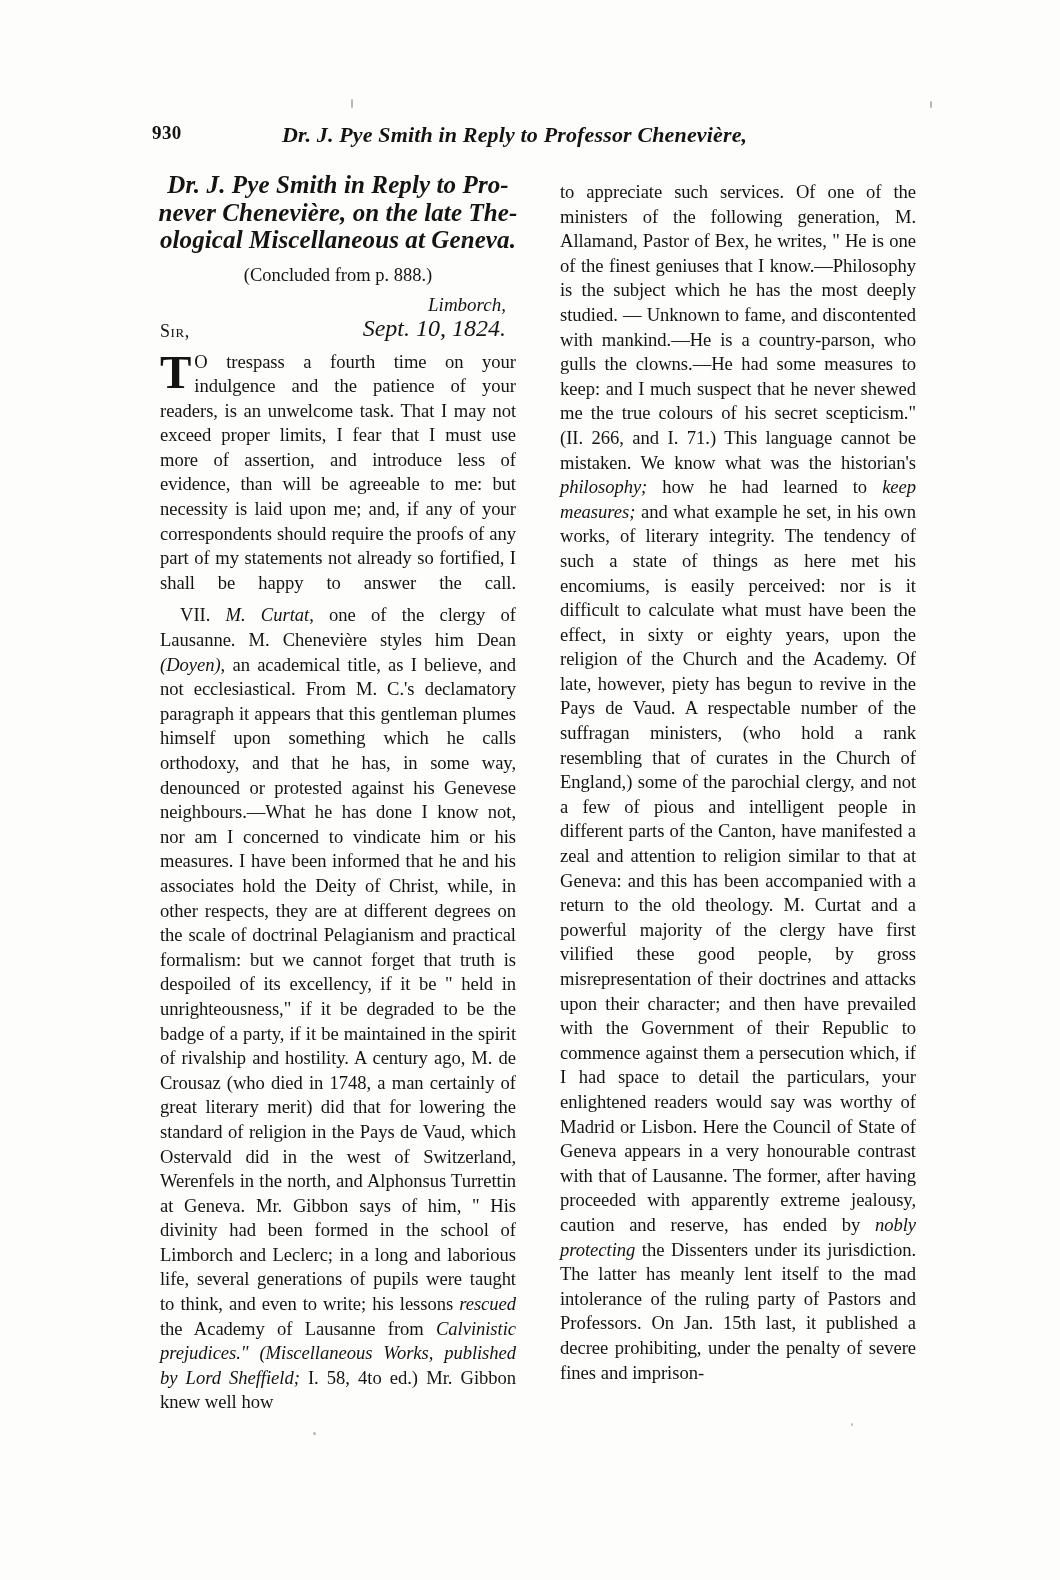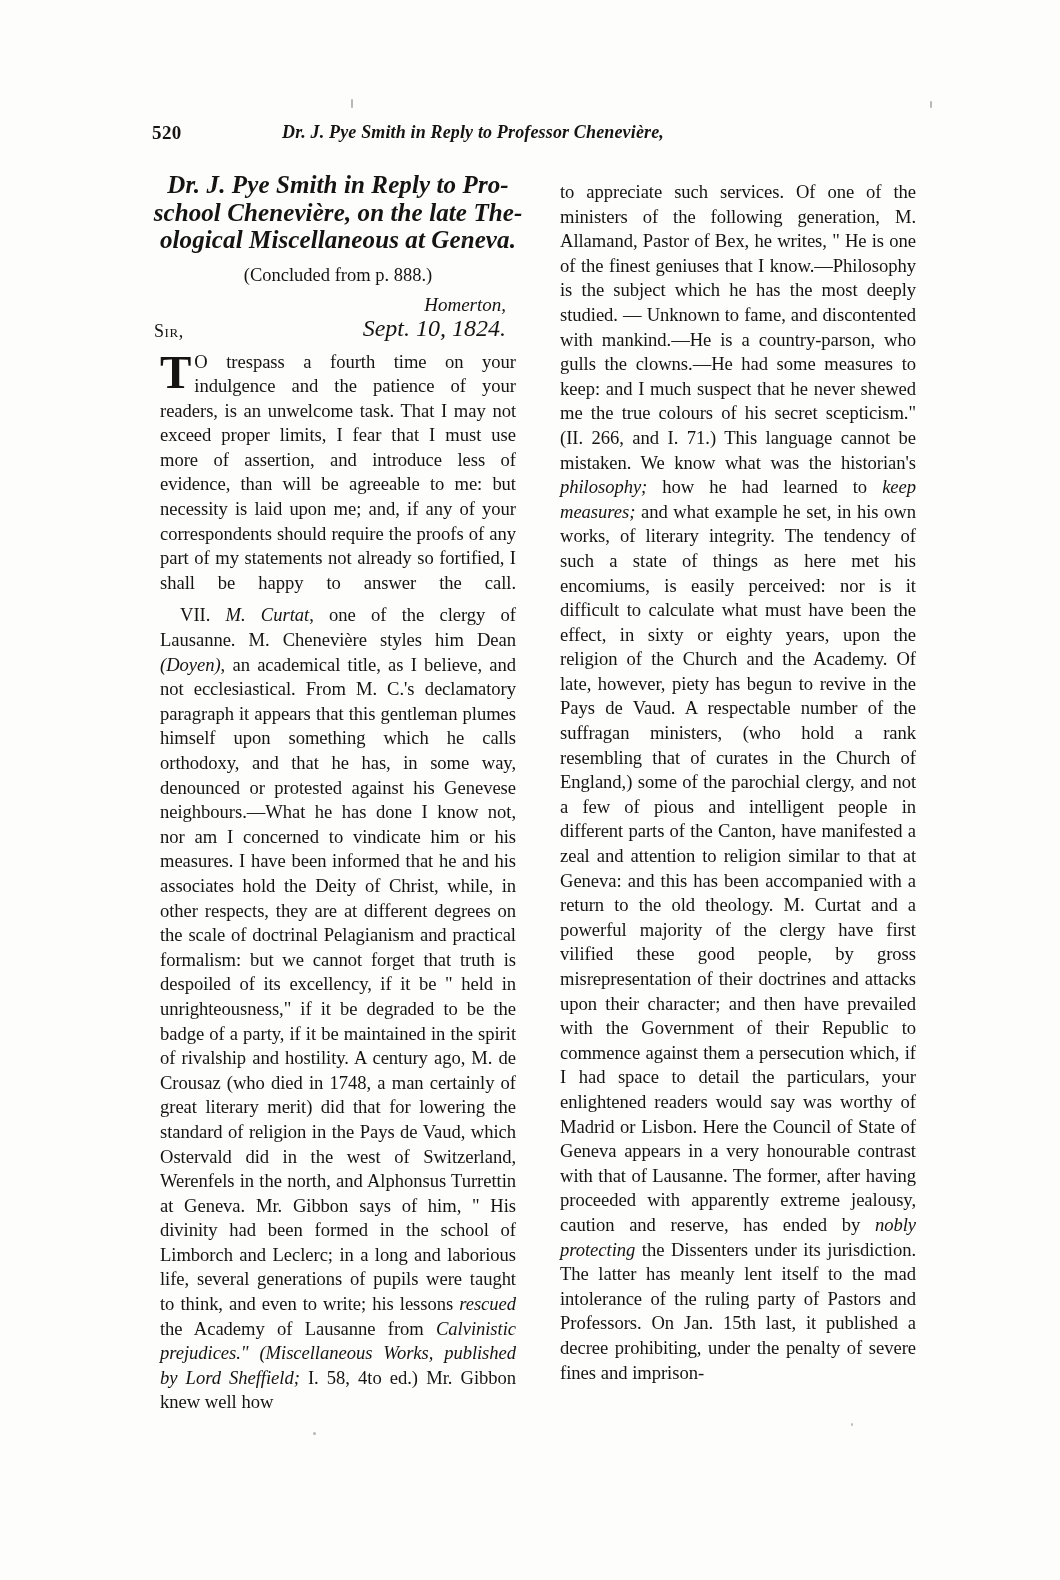--- a/index.html
+++ b/index.html
@@ -36,21 +36,21 @@
     left: 0;
     top: 0;
     font-size: 19px;
     font-weight: 600;
     letter-spacing: 0.4px;
   }
   #running-head .head-title {
     position: absolute;
     left: 130px;
     top: 0;
-    font-size: 18px;
+    font-size: 22px;
     font-style: italic;
     font-weight: 600;
     letter-spacing: 0.15px;
     white-space: nowrap;
   }
 
   
   #columns {
     position: absolute;
     left: 152px;
@@ -91,21 +91,21 @@
     margin: 4px 0 0 0;
     padding-right: 18px;
   }
   .salutation-row {
     position: relative;
     height: 25px;
     margin-bottom: 1px;
   }
   .salutation {
     position: absolute;
-    left: 2px;
+    left: 8px;
     bottom: 0;
     font-size: 18px;
     font-variant: small-caps;
     letter-spacing: 0.6px;
   }
   .date-line {
     position: absolute;
     right: 18px;
     bottom: 0;
     font-size: 24px;
@@ -144,37 +144,37 @@
     border-radius: 50%;
     opacity: .5;
   }
 </style>
 </head>
 <body style="background: rgb(253, 253, 252); color: rgb(22, 20, 18);">
 
 <div id="page">
 
   <div id="running-head">
-    <span class="folio">520</span>
+    <span class="folio">930</span>
     <span class="head-title">Dr. J. Pye Smith in Reply to Professor Chenevière,</span>
   </div>
 
   <div id="columns">
 
     <div class="col col-left">
 
       <div>
         <div class="art-title">Dr. J. Pye Smith in Reply to Pro-</div>
-        <div class="art-title">school Chenevière, on the late The-</div>
+        <div class="art-title">never Chenevière, on the late The-</div>
         <div class="art-title">ological Miscellaneous at Geneva.</div>
       </div>
 
       <div class="concluded">(Concluded from p. 888.)</div>
 
-      <div class="place-line">Homerton,</div>
+      <div class="place-line">Limborch,</div>
 
       <div class="salutation-row">
         <span class="salutation">Sir,</span>
         <span class="date-line">Sept. 10, 1824.</span>
       </div>
 
       <p class="prose dropcap-block"><span class="dropcap">T</span><span>O trespass a fourth time on your indulgence and the patience of your readers, is an unwelcome task. That I may not exceed proper limits, I fear that I must use more of assertion, and introduce less of evidence, than will be agreeable to me: but necessity is laid upon me; and, if any of your correspondents should require the proofs of any part of my statements not already so fortified, I shall be happy to answer the call.</span></p>
 
       <p class="prose last"><span class="indent"></span><span>VII. </span><i>M. Curtat</i><span>, one of the clergy of Lausanne. M. Chenevière styles him Dean </span><i>(Doyen)</i><span>, an academical title, as I believe, and not ecclesiastical. From M. C.'s declamatory paragraph it appears that this gentleman plumes himself upon something which he calls orthodoxy, and that he has, in some way, denounced or protested against his Genevese neighbours.—What he has done I know not, nor am I concerned to vindicate him or his measures. I have been informed that he and his associates hold the Deity of Christ, while, in other respects, they are at different degrees on the scale of doctrinal Pelagianism and practical formalism: but we cannot forget that truth is despoiled of its excellency, if it be " held in unrighteousness," if it be degraded to be the badge of a party, if it be maintained in the spirit of rivalship and hostility. A century ago, M. de Crousaz (who died in 1748, a man certainly of great literary merit) did that for lowering the standard of religion in the Pays de Vaud, which Ostervald did in the west of Switzerland, Werenfels in the north, and Alphonsus Turrettin at Geneva. Mr. Gibbon says of him, " His divinity had been formed in the school of Limborch and Leclerc; in a long and laborious life, several generations of pupils were taught to think, and even to write; his lessons </span><i>rescued</i><span> the Academy of Lausanne from </span><i>Calvinistic prejudices."</i><span>  </span><i>(Miscellaneous Works, published by Lord Sheffield;</i><span> I. 58, 4to ed.)  Mr. Gibbon knew well how</span></p>
 

